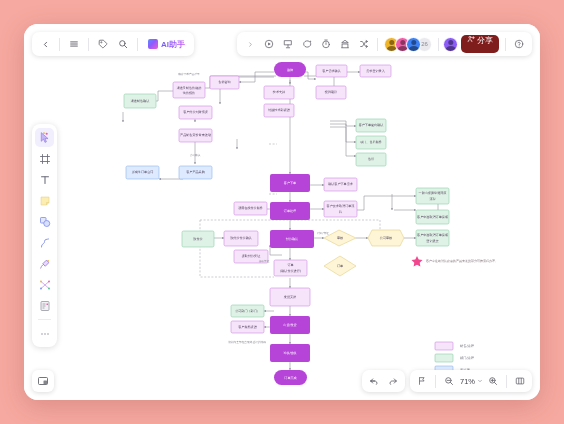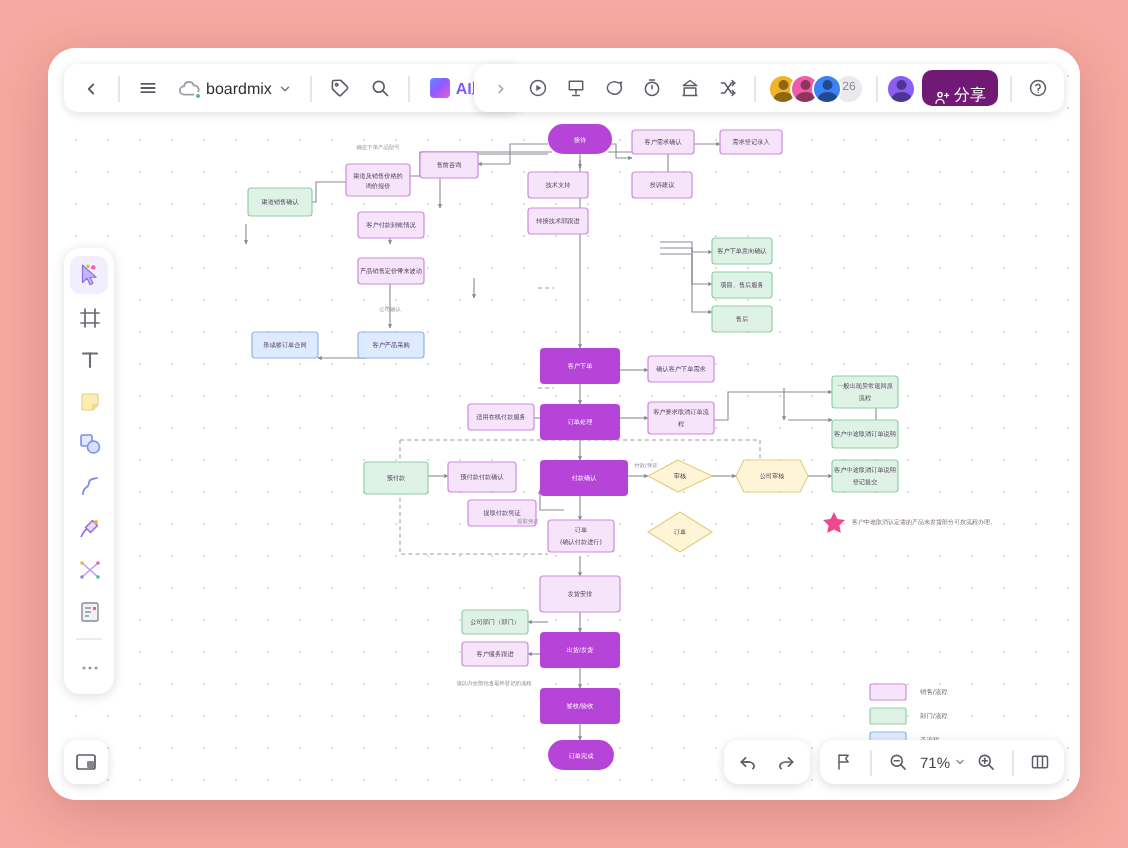--- a/index.html
+++ b/index.html
@@ -105,23 +105,23 @@
     background: rgba(0,0,0,.42);
   }
   .av-more {
     width: 15px; height: 15px; border-radius: 50%;
     background: #e9e9ee; color: #8a8a94;
     font-size: 6px; display: flex; align-items: center; justify-content: center;
     border: 1.5px solid #fff; margin-left: -4px; flex: 0 0 auto;
   }
 
   .share-btn {
-    display: flex; align-items: flex-end; gap: 2px;
+    display: flex; align-items: flex-start; gap: 2px;
     height: 18px; padding: 0 6px; border-radius: 5px;
-    background: #701a75; color: #fff; cursor: pointer;
+    background: #7f1d1d; color: #fff; cursor: pointer;
     margin: 0 2px; flex: 0 0 auto;
   }
   .share-btn .label { font-size: 8px; }
 
   
   #tool-rail {
     position: absolute; left: 8px; top: 100px;
     width: 25px;
     background: #fff; border-radius: 8px;
     box-shadow: 0 1px 6px rgba(0,0,0,.14);
@@ -455,32 +455,20 @@
       <svg width="9" height="9" viewBox="0 0 24 24" fill="none" stroke="currentColor" stroke-width="2.4" stroke-linecap="round" stroke-linejoin="round">
           <polyline points="15 18 9 12 15 6"></polyline>
         </svg>
     </div>
     <div class="vsep"></div>
     <div class="tbtn">
       <svg width="10" height="10" viewBox="0 0 24 24" fill="none" stroke="currentColor" stroke-width="2.2" stroke-linecap="round">
           <line x1="4" y1="7" x2="20" y2="7"></line>
           <line x1="4" y1="12" x2="20" y2="12"></line>
           <line x1="4" y1="17" x2="20" y2="17"></line>
-        </svg>
-    </div>
-    <div class="doc-chip">
-      <span class="cloud-dot">
-        <svg class="c" viewBox="0 0 24 18" fill="none" stroke="currentColor" stroke-width="2">
-            <path d="M6.5,16 a4.5,4.5 0 0,1 0,-9 a5.6,5.6 0 0,1 10.8,-1.2 a4,4 0 0,1 0.4,10.2 z"></path>
-          </svg>
-        <span class="g"></span>
-      </span>
-      <span class="doc-name">boardmix</span>
-      <svg width="7" height="7" viewBox="0 0 24 24" fill="none" stroke="#7a7a85" stroke-width="2.6" stroke-linecap="round" stroke-linejoin="round">
-          <polyline points="6 9 12 15 18 9"></polyline>
         </svg>
     </div>
     <div class="vsep"></div>
     <div class="tbtn">
       <svg width="10" height="10" viewBox="0 0 24 24" fill="none" stroke="currentColor" stroke-width="1.9" stroke-linejoin="round">
           <path d="M20.6,13.2 L13.2,20.6 a2,2 0 0,1 -2.8,0 L3.4,13.6 a2,2 0 0,1 -0.6,-1.5 L3,4.4 A1.4,1.4 0 0,1 4.4,3 l7.7,-0.2 a2,2 0 0,1 1.5,0.6 l7,7 a2,2 0 0,1 0,2.8 z"></path>
           <circle cx="8" cy="8" r="1.4"></circle>
         </svg>
     </div>
     <div class="tbtn">

